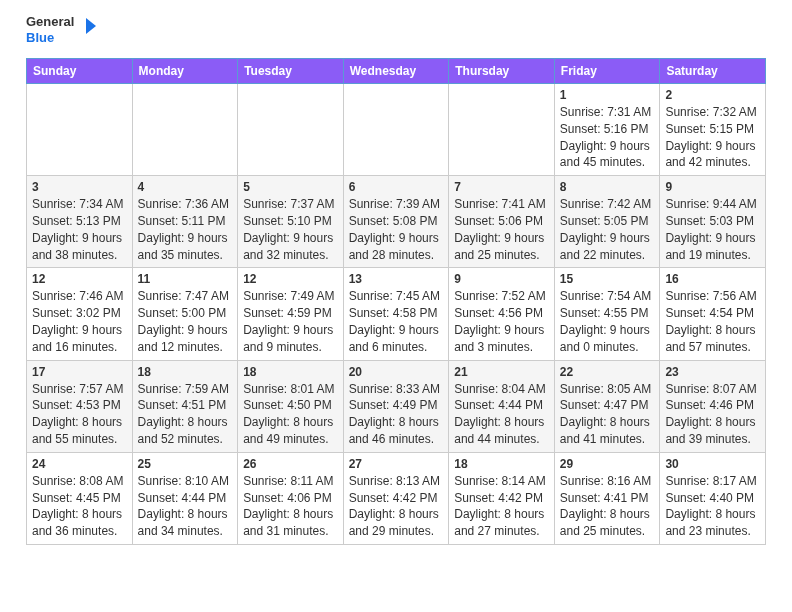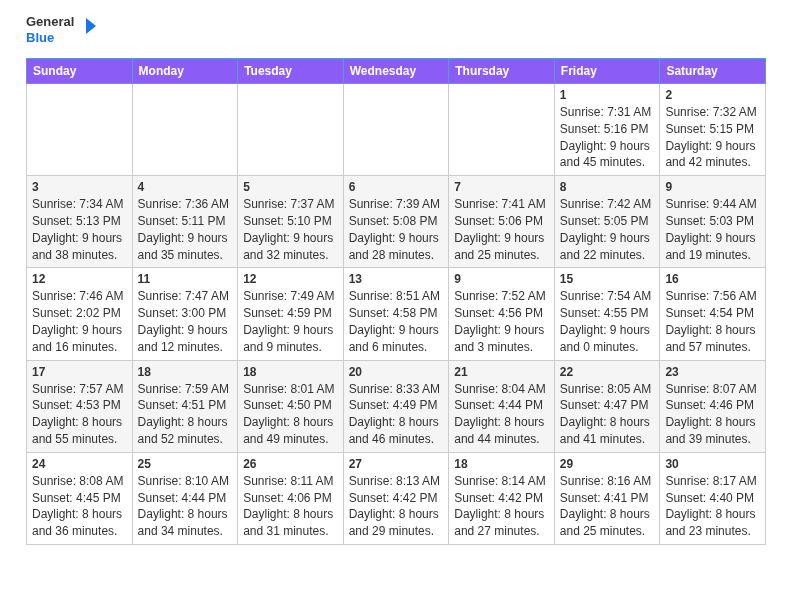--- a/index.html
+++ b/index.html
@@ -144,41 +144,41 @@
             <div class="day-info">Sunrise: 9:44 AM
 Sunset: 5:03 PM
 Daylight: 9 hours
 and 19 minutes.</div>
           </td>
         </tr>
         <tr>
           <td>
             <span class="day-number">12</span>
             <div class="day-info">Sunrise: 7:46 AM
-Sunset: 2:02 PM
+Sunset: 3:02 PM
 Daylight: 9 hours
 and 16 minutes.</div>
           </td>
           <td>
             <span class="day-number">11</span>
             <div class="day-info">Sunrise: 7:47 AM
-Sunset: 3:00 PM
+Sunset: 5:00 PM
 Daylight: 9 hours
 and 12 minutes.</div>
           </td>
           <td>
             <span class="day-number">12</span>
             <div class="day-info">Sunrise: 7:49 AM
 Sunset: 4:59 PM
 Daylight: 9 hours
 and 9 minutes.</div>
           </td>
           <td>
             <span class="day-number">13</span>
-            <div class="day-info">Sunrise: 8:51 AM
+            <div class="day-info">Sunrise: 7:45 AM
 Sunset: 4:58 PM
 Daylight: 9 hours
 and 6 minutes.</div>
           </td>
           <td>
             <span class="day-number">9</span>
             <div class="day-info">Sunrise: 7:52 AM
 Sunset: 4:56 PM
 Daylight: 9 hours
 and 3 minutes.</div>

